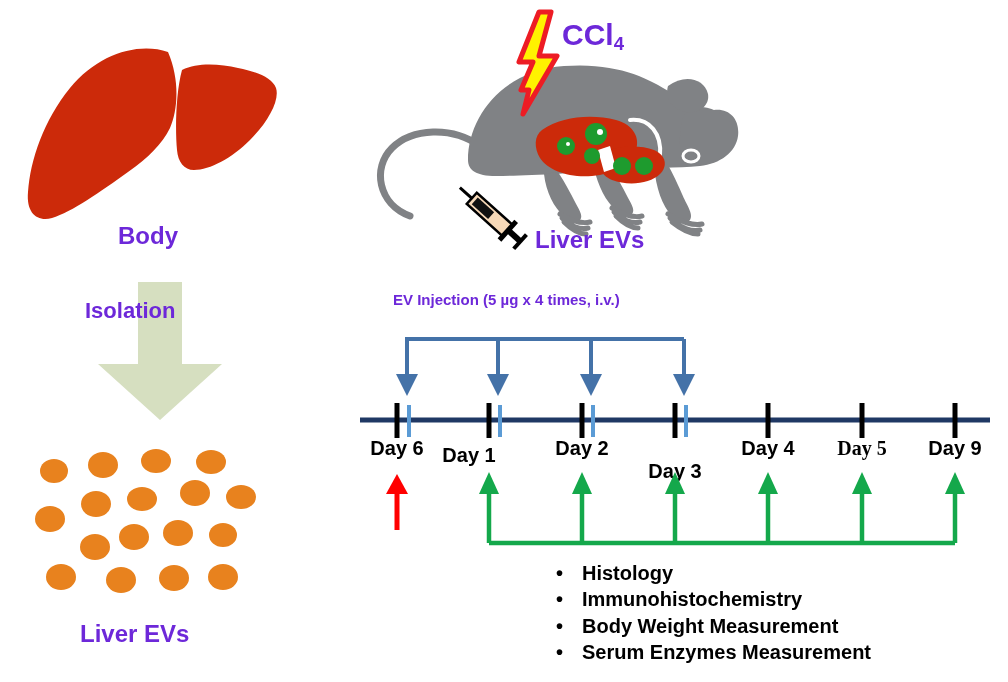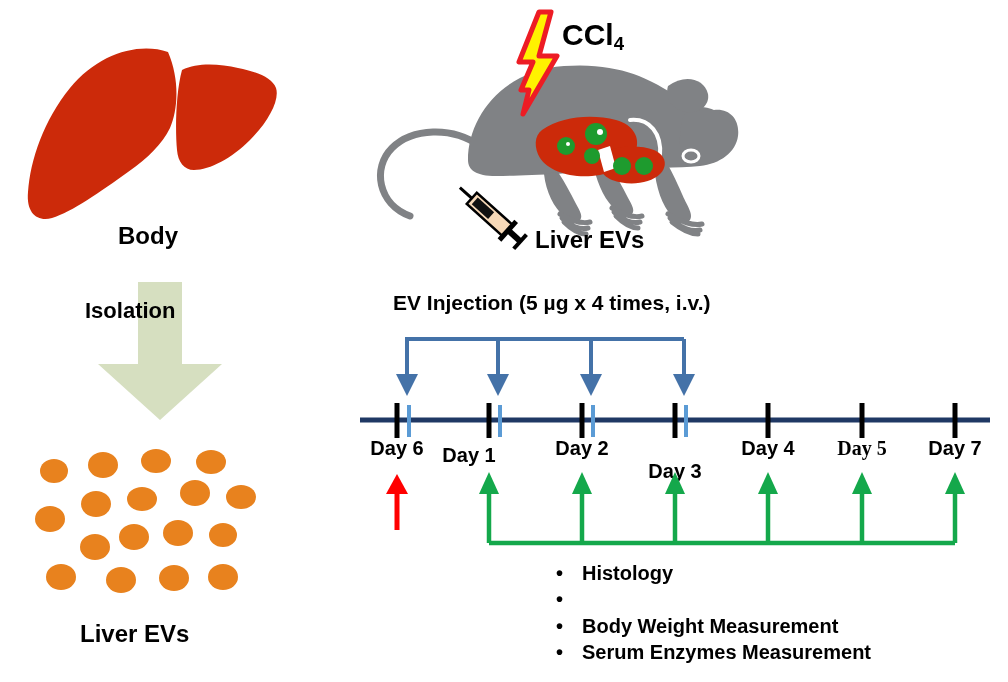--- a/index.html
+++ b/index.html
@@ -13,30 +13,30 @@
   #figure {
     position: relative;
     width: 1008px;
     height: 682px;
     background: #ffffff;
     overflow: hidden;
   }
   .abs { position: absolute; }
   .label {
     font-weight: bold;
-    color: #000000;
+    color: #6d28d9;
     white-space: nowrap;
     line-height: 1;
   }
   .lbl-liver      { font-size: 24px; left: 118px; top: 224px; }
   .lbl-isolation  { font-size: 22px; left: 85px;  top: 300px; }
   .lbl-liverevs-l { font-size: 24px; left: 80px;  top: 622px; }
   .lbl-ccl4-top   { font-size: 30px; left: 562px; top: 20px; }
   .lbl-liverevs-m { font-size: 24px; left: 535px; top: 228px; }
-  .lbl-evinj      { font-size: 21px; left: 393px; top: 292px; text-align: center; }
+  .lbl-evinj      { font-size: 15px; left: 393px; top: 292px; text-align: center; }
   .lbl-ccl4inj    { font-size: 21px; left: 294px; top: 538px; }
   .day-label {
     font-size: 20px;
     font-weight: bold;
     color: #000;
     text-align: center;
     width: 90px;
     top: 437px;
     white-space: nowrap;
   }
@@ -210,21 +210,21 @@
       <line x1="686" y1="10" x2="686" y2="42" stroke="#5B9BD5" stroke-width="4"></line>
     </svg>
   </div>
 
   <div class="abs day-label" style="left:352px;">Day 6</div>
   <div class="abs day-label" style="left:424px;margin-top:7px;">Day 1</div>
   <div class="abs day-label" style="left:537px;">Day 2</div>
   <div class="abs day-label" style="left:630px;margin-top:23px;">Day 3</div>
   <div class="abs day-label" style="left:723px;">Day 4</div>
   <div class="abs day-label" style="left:817px;font-family:Liberation Serif, serif;">Day 5</div>
-  <div class="abs day-label" style="left:910px;">Day 7</div>
+  <div class="abs day-label" style="left:910px;">Day 9</div>
 
   <div class="abs" style="left:0; top:462px;">
     <svg width="1008" height="100" viewBox="0 0 1008 100">
 
       <line x1="397" y1="68" x2="397" y2="26" stroke="#FF0000" stroke-width="5"></line>
       <polygon points="397,12 386,32 408,32" fill="#FF0000"></polygon>
 
       <line x1="489" y1="81" x2="955" y2="81" stroke="#14A84B" stroke-width="4.5"></line>
 
       <line x1="489" y1="81" x2="489" y2="26" stroke="#14A84B" stroke-width="4.5"></line>
@@ -244,20 +244,21 @@
   </div>
 
 
   <div class="abs bullets">
     <div class="bullet-row">
       <span class="bullet-dot">•</span>
       <span>Histology</span>
     </div>
     <div class="bullet-row">
       <span class="bullet-dot">•</span>
+      <span>Immunohistochemistry</span>
     </div>
     <div class="bullet-row">
       <span class="bullet-dot">•</span>
       <span>Body Weight Measurement</span>
     </div>
     <div class="bullet-row">
       <span class="bullet-dot">•</span>
       <span>Serum Enzymes Measurement</span>
     </div>
   </div>

